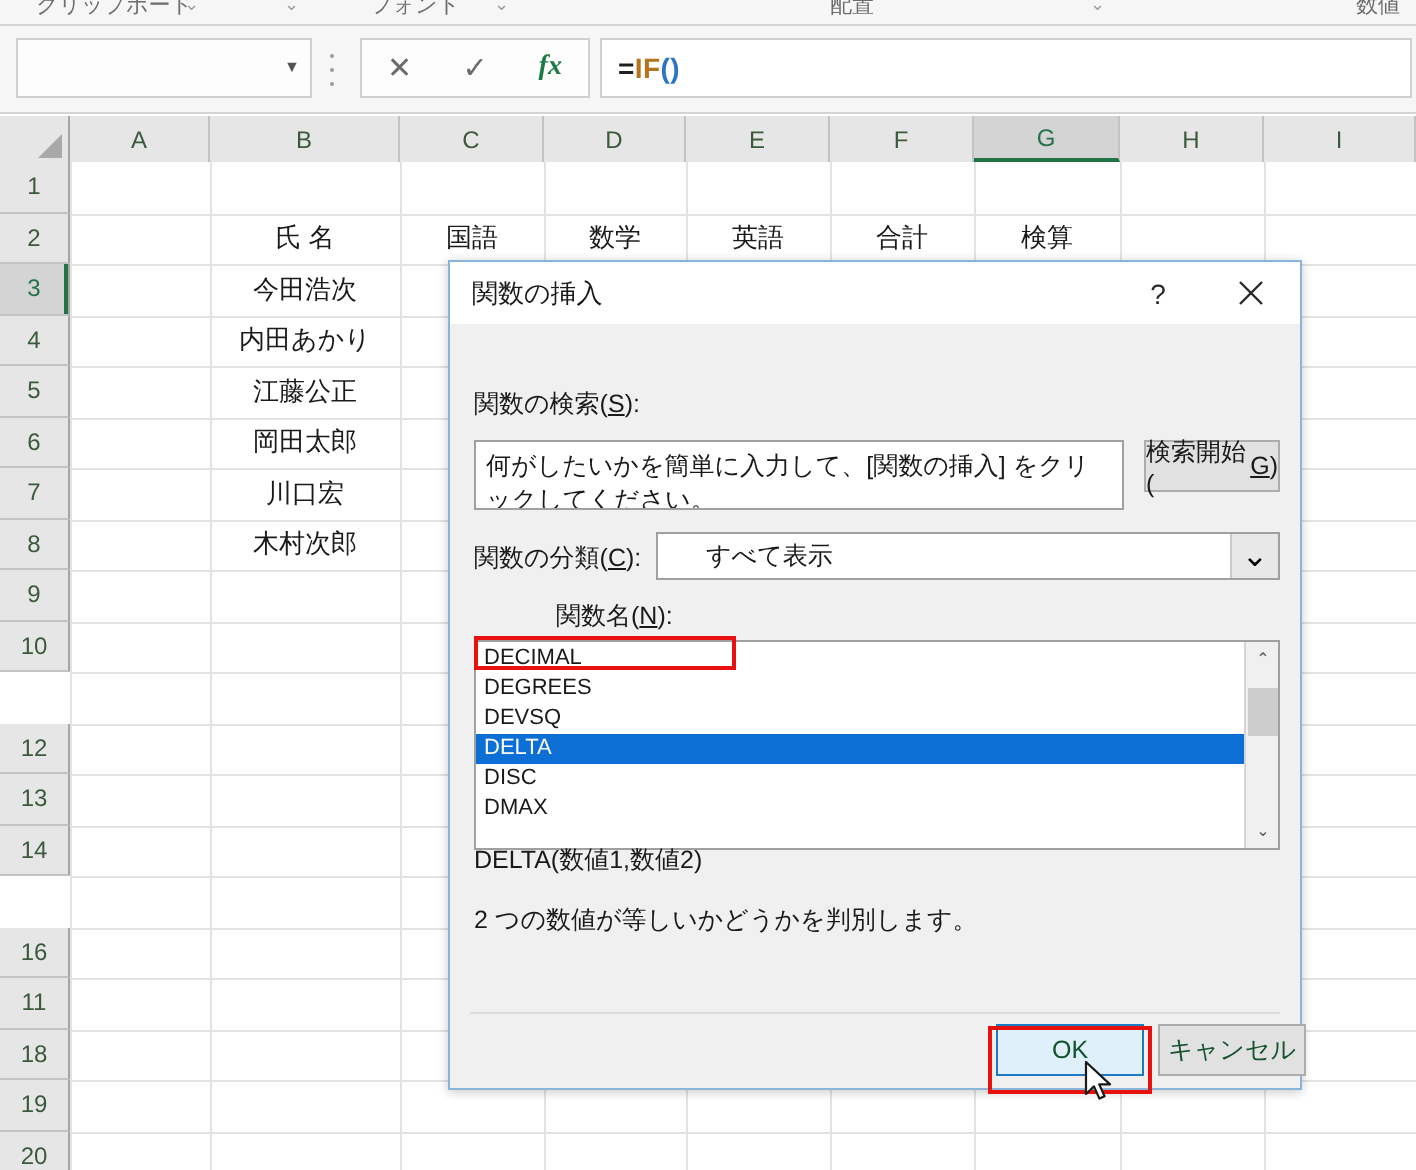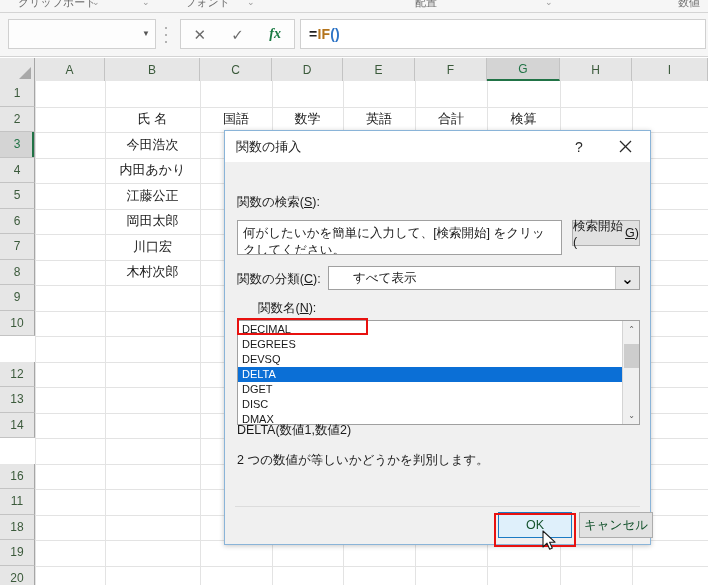--- a/index.html
+++ b/index.html
@@ -424,44 +424,43 @@
           <line x1="1" y1="1" x2="12" y2="12" stroke="#2a2a2a" stroke-width="1.2"></line>
           <line x1="12" y1="1" x2="1" y2="12" stroke="#2a2a2a" stroke-width="1.2"></line>
         </svg>
       </div>
     </div>
 
     <div class="dlg-body">
 
       <div class="lbl" style="left:12px; top:32px;"><span>関数の検索(</span><u>S</u><span>):</span></div>
 
-      <div class="search-box">何がしたいかを簡単に入力して、[検索開始] をクリックしてください。</div>
+      <div class="search-box">何がしたいかを簡単に入力して、[関数の挿入] をクリックしてください。</div>
 
       <div class="search-go">
           <span>検索開始(</span>
           <u>G</u>
           <span>)</span>
         </div>
 
       <div class="lbl" style="left:12px; top:109px;"><span>関数の分類(</span><u>C</u><span>):</span></div>
 
       <div class="combo">
         <div class="combo-value">すべて表示</div>
         <div class="combo-arrow">⌄</div>
       </div>
 
-      <div class="lbl" style="left:5px; top:138px;padding-left:28px;"><span>関数名(</span><u>N</u><span>):</span></div>
+      <div class="lbl" style="left:25px; top:138px;padding-left:28px;"><span>関数名(</span><u>N</u><span>):</span></div>
 
       <div class="fnlist">
         <div class="fnlist-inner" id="fnlist-inner">
             <div class="fn-item">DECIMAL</div>
             <div class="fn-item">DEGREES</div>
             <div class="fn-item">DEVSQ</div>
             <div class="fn-item sel">DELTA</div>
-            <div class="fn-item">DGET</div>
             <div class="fn-item">DISC</div>
             <div class="fn-item">DMAX</div>
           </div>
         <div class="fn-scroll">
           <div class="arw up">⌃</div>
           <div class="fn-thumb"></div>
           <div class="arw down">⌄</div>
         </div>
       </div>
 

